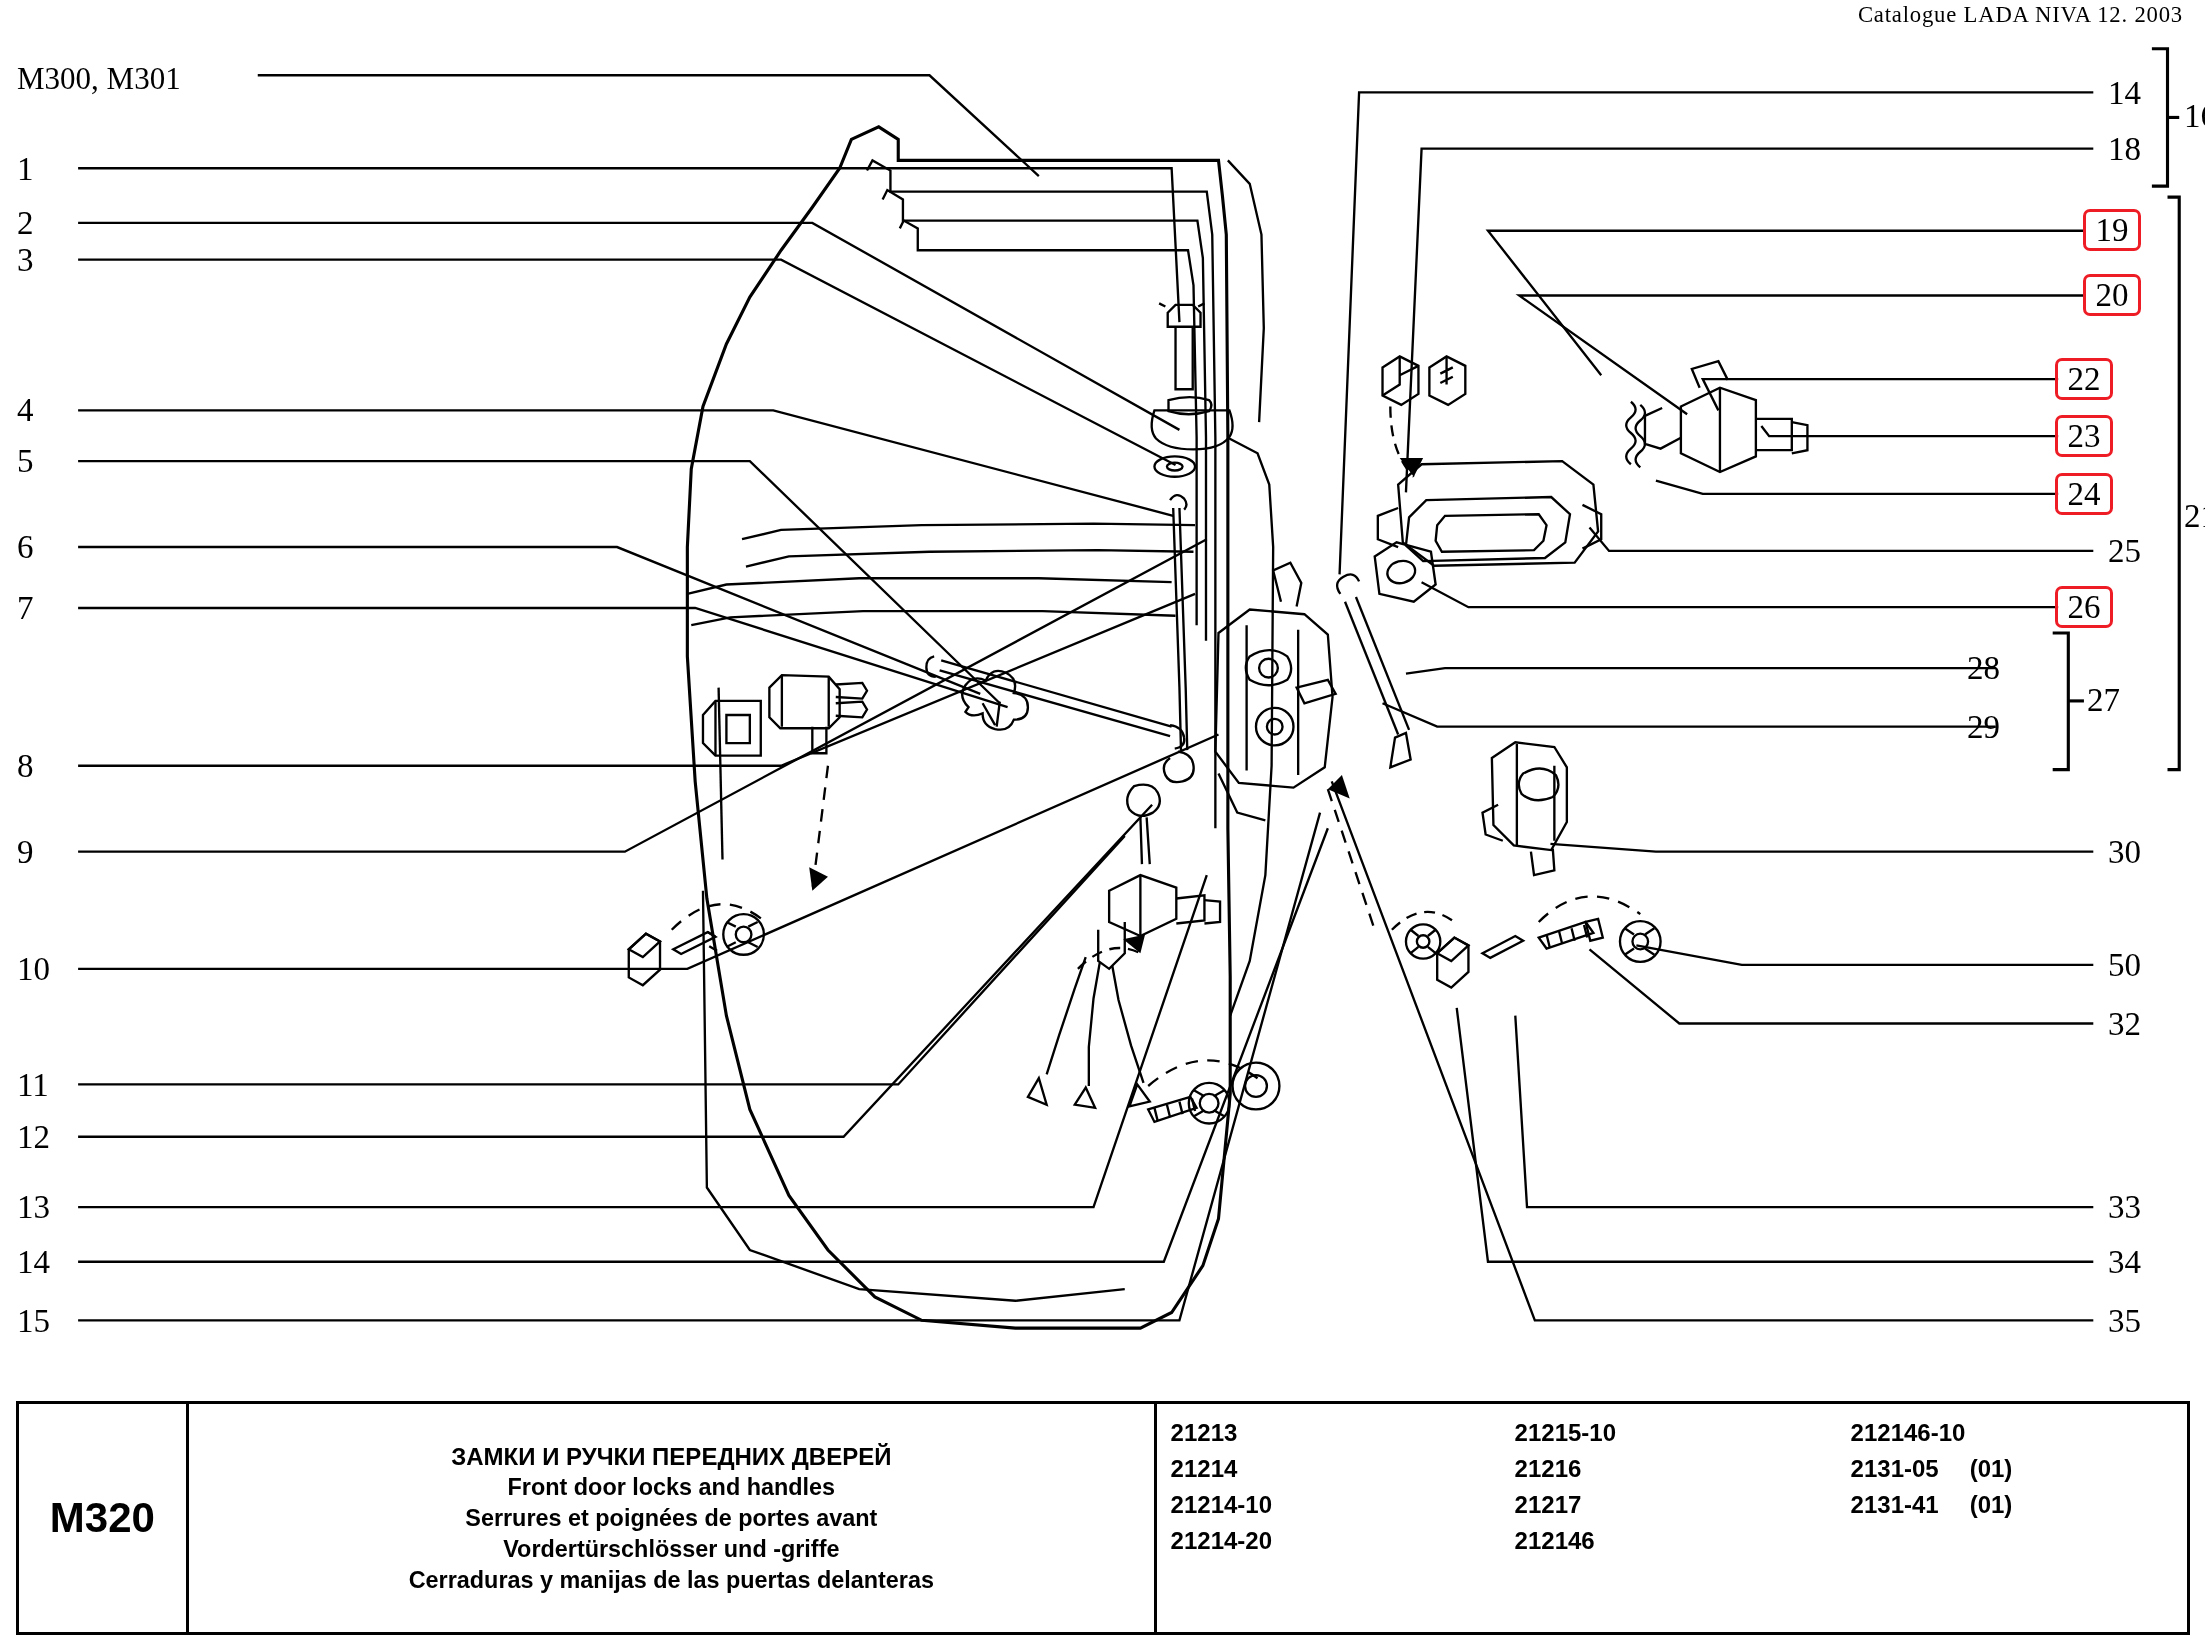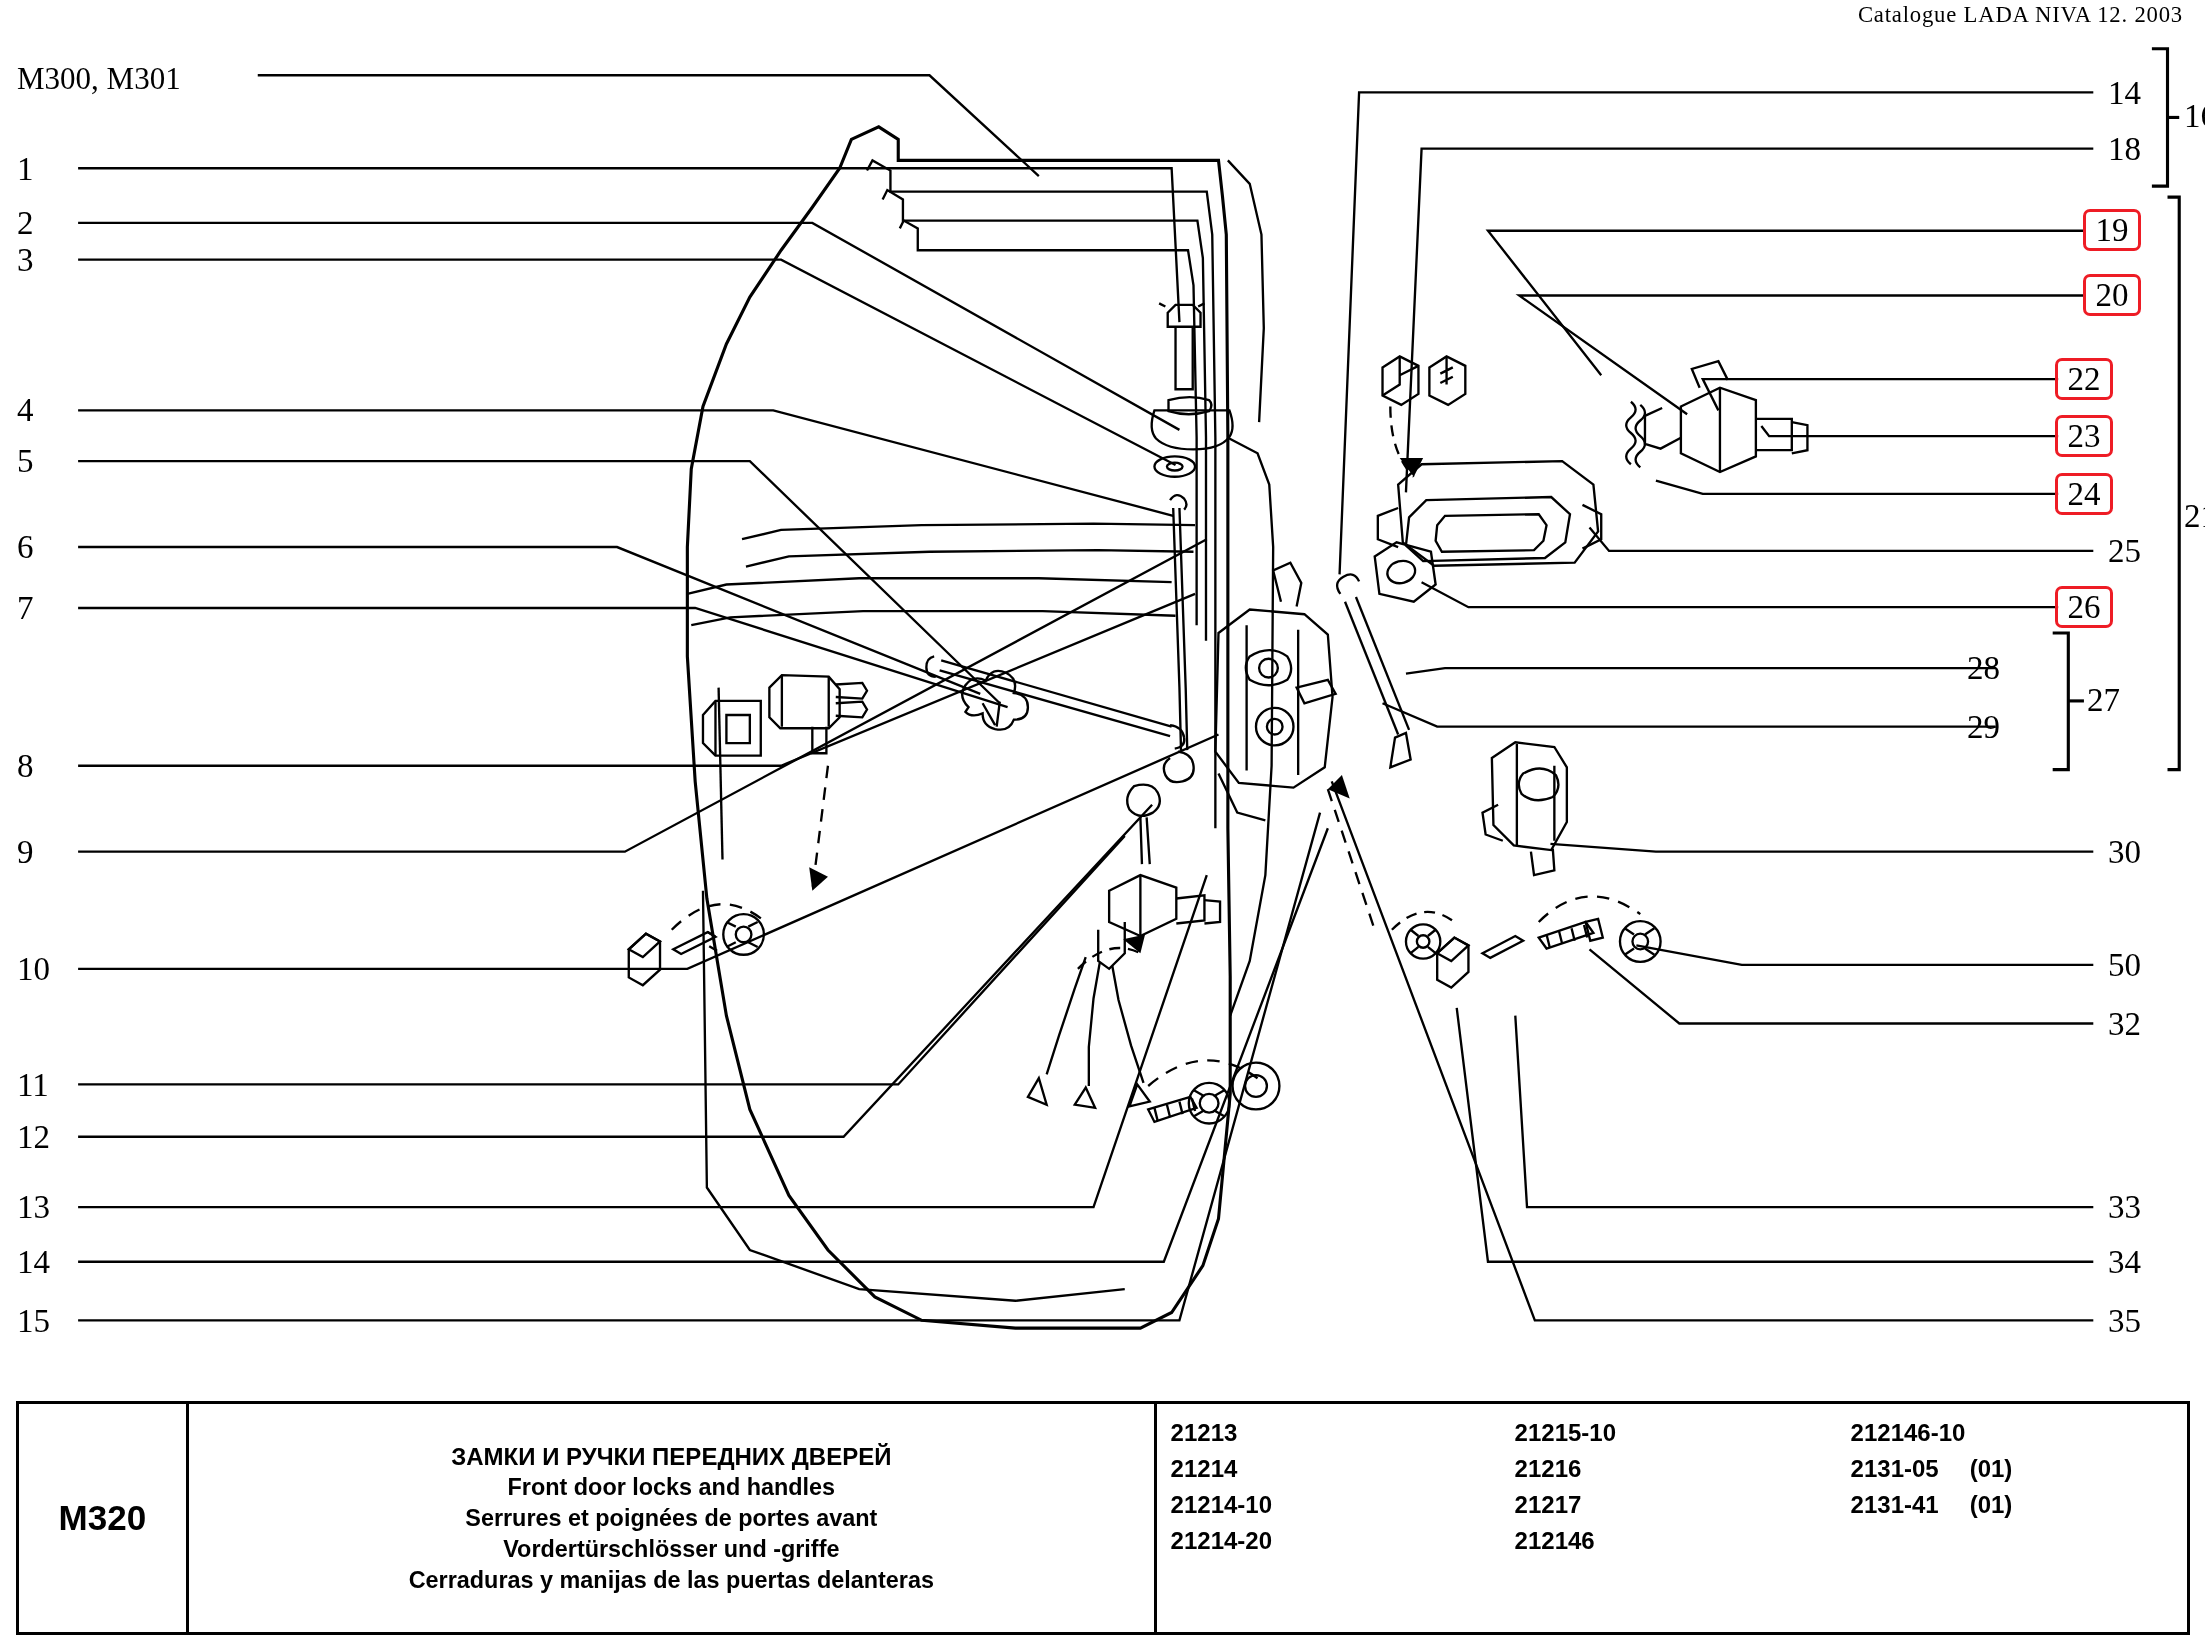--- a/index.html
+++ b/index.html
@@ -76,21 +76,21 @@
     display: flex;
   }
   .tb-code {
     width: 178px;
     border-right: 3.1px solid #000;
     display: flex;
     align-items: center;
     justify-content: center;
     font-family: "Liberation Sans", sans-serif;
     font-weight: bold;
-    font-size: 35px;
+    font-size: 42px;
   }
   .tb-titles {
     width: 1028px;
     border-right: 3.1px solid #000;
     display: flex;
     flex-direction: column;
     align-items: center;
     justify-content: center;
     padding: 20px 0;
     box-sizing: border-box;

